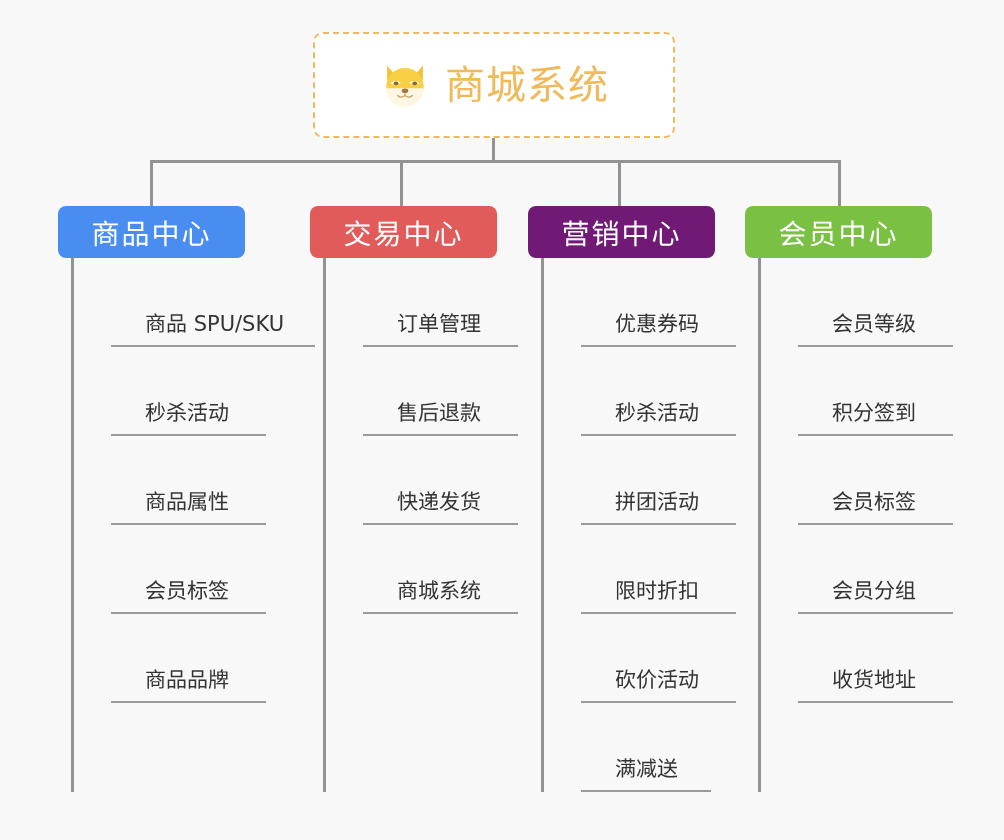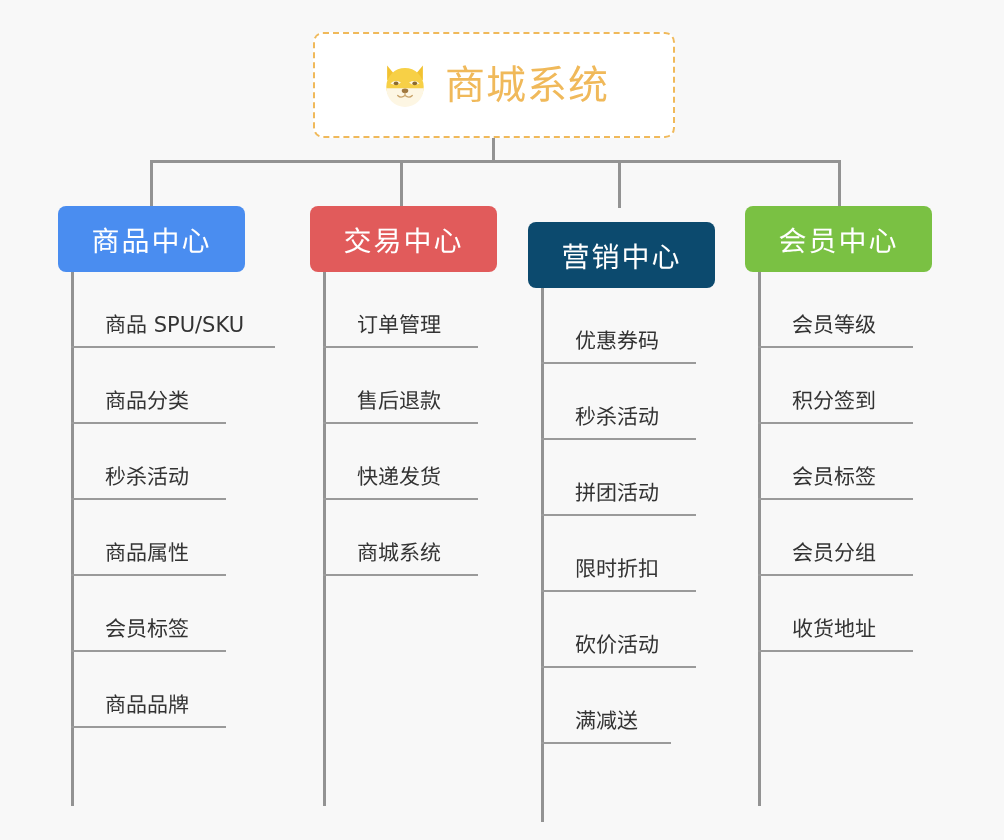--- a/index.html
+++ b/index.html
@@ -75,21 +75,21 @@
     height: 48px;
   }
 
   
   .col {
     position: absolute;
     top: 206px;
   }
   .group-box {
     width: 187px;
-    height: 66px;
+    height: 52px;
     box-sizing: border-box;
     border-radius: 8px;
     display: flex;
     align-items: center;
     justify-content: center;
     color: #ffffff;
     font-size: 28px;
     letter-spacing: 2px;
     font-family: "DejaVu Sans", "Liberation Sans", sans-serif;
   }
@@ -102,22 +102,23 @@
   }
   .spine {
     position: absolute;
     left: 0;
     top: 0;
     width: 3px;
     background: #939393;
   }
   .leaf {
     position: relative;
-    height: 76px;
+    height: 89px;
     box-sizing: border-box;
+    margin-left: 40px;
   }
   .leaf-label {
     position: absolute;
     left: 34px;
     bottom: 10px;
     font-size: 21px;
     color: #333333;
     white-space: nowrap;
     font-family: "DejaVu Sans", "Liberation Sans", sans-serif;
   }
@@ -162,24 +163,20 @@
         <div class="group-box" style="background: rgb(74, 141, 240);">
           <span>商品中心</span>
         </div>
         <div class="branch">
           <div class="spine" style="height: 534px;"></div>
           <div class="leaf">
             <div class="leaf-label">商品 SPU/SKU</div>
             <div class="leaf-rule" style="width: 204px; background: rgb(154, 154, 154);"></div>
           </div>
           <div class="leaf">
-            <div class="leaf-label">商品分类</div>
-            <div class="leaf-rule" style="width: 155px; background: rgb(154, 154, 154);"></div>
-          </div>
-          <div class="leaf">
             <div class="leaf-label">秒杀活动</div>
             <div class="leaf-rule" style="width: 155px; background: rgb(154, 154, 154);"></div>
           </div>
           <div class="leaf">
             <div class="leaf-label">商品属性</div>
             <div class="leaf-rule" style="width: 155px; background: rgb(154, 154, 154);"></div>
           </div>
           <div class="leaf">
             <div class="leaf-label">会员标签</div>
             <div class="leaf-rule" style="width: 155px; background: rgb(154, 154, 154);"></div>
@@ -208,21 +205,21 @@
             <div class="leaf-label">快递发货</div>
             <div class="leaf-rule" style="width: 155px; background: rgb(154, 154, 154);"></div>
           </div>
           <div class="leaf">
             <div class="leaf-label">商城系统</div>
             <div class="leaf-rule" style="width: 155px; background: rgb(154, 154, 154);"></div>
           </div>
         </div>
       </div>
       <div class="col" style="left: 528px;">
-        <div class="group-box" style="background: #0c4a6e; margin-top: 16px;">
+        <div class="group-box" style="background: #701a75;">
           <span>营销中心</span>
         </div>
         <div class="branch">
           <div class="spine" style="height: 534px;"></div>
           <div class="leaf">
             <div class="leaf-label">优惠券码</div>
             <div class="leaf-rule" style="width: 155px; background: rgb(154, 154, 154);"></div>
           </div>
           <div class="leaf">
             <div class="leaf-label">秒杀活动</div>

